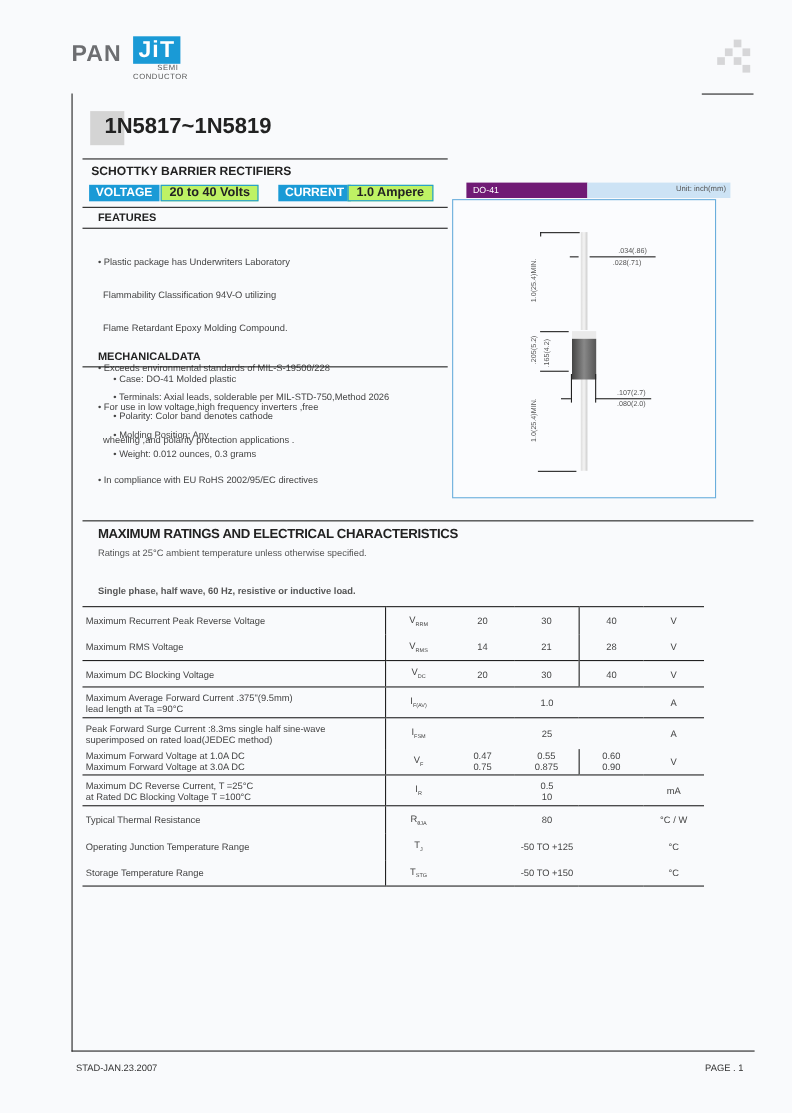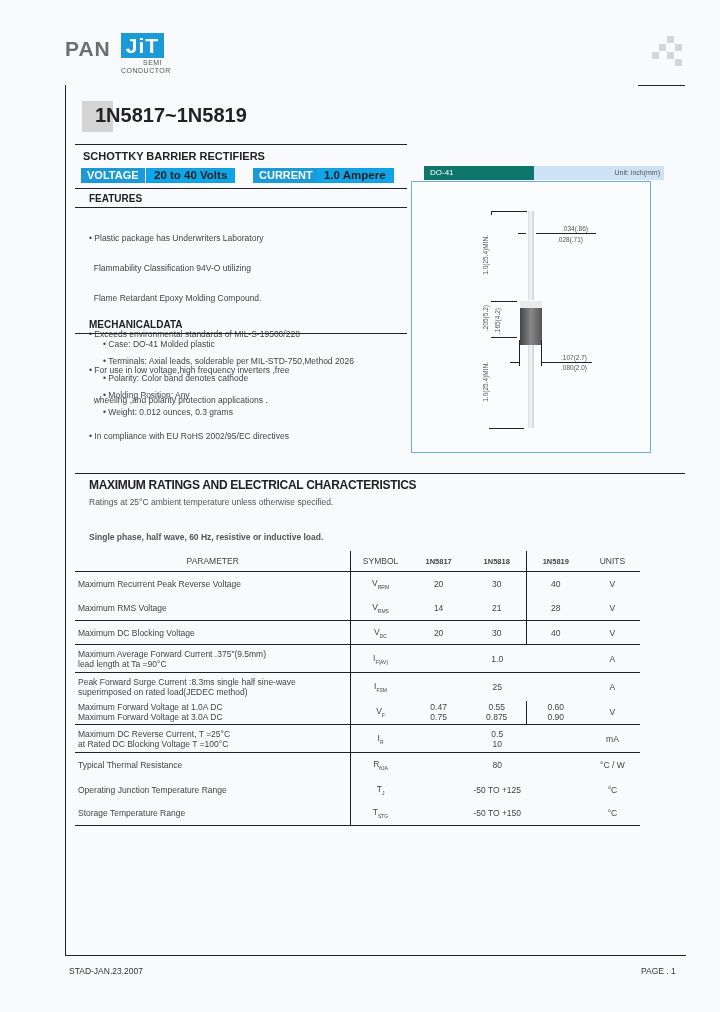--- a/index.html
+++ b/index.html
@@ -10,25 +10,25 @@
   .logo-semi{left:130px;top:59px;font-size:7px;color:#555;letter-spacing:.5px;}
   .logo-cond{left:108px;top:67px;font-size:7px;color:#555;letter-spacing:.5px;}
   .pix{width:7px;height:7px;background:#d6d6d8;}
   .frame{left:52px;top:85px;width:620px;height:870px;border-left:1px solid #222;border-bottom:1px solid #222;}
   .topline{left:625px;top:85px;width:47px;height:1px;background:#222;}
   .title-bg{left:69px;top:101px;width:31px;height:31px;background:#d4d4d4;}
   .title{left:82px;top:104px;font-size:20px;font-weight:bold;color:#222;}
   .rule{height:1px;background:#222;}
   .h-section{font-size:11px;font-weight:bold;color:#222;}
   .tag-blue{background:#1a9ad6;color:#fff;font-size:11px;font-weight:bold;height:15px;line-height:15px;padding:0 6px;}
-  .tag-box{border:1.5px solid #1a9ad6;background:#0ea5e9;font-size:11.5px;font-weight:bold;height:13px;line-height:13px;padding:0 7px;color:#222;}
+  .tag-box{border:1.5px solid #1a9ad6;background:#bef264;font-size:11.5px;font-weight:bold;height:13px;line-height:13px;padding:0 7px;color:#222;}
   .list{font-size:8.5px;color:#444;line-height:10px;}
   .list div{margin-bottom:6px;}
   .pkg-head{left:398px;top:166px;width:240px;height:14px;}
-  .pkg-left{width:110px;height:14px;background:#0f766e;color:#fff;font-size:8px;line-height:14px;padding-left:6px;box-sizing:border-box;}
+  .pkg-left{width:110px;height:14px;background:#701a75;color:#fff;font-size:8px;line-height:14px;padding-left:6px;box-sizing:border-box;}
   .pkg-right{left:110px;top:0;width:130px;height:14px;background:#cde3f5;font-size:7px;color:#555;text-align:right;line-height:14px;padding-right:4px;box-sizing:border-box;}
   .pkg-box{left:398px;top:181px;width:240px;height:272px;border:1px solid #6aaedc;box-sizing:border-box;background:#fbfcfe;}
   .lead{width:6px;background:linear-gradient(90deg,#ddd,#f4f4f4,#ccc);}
   .body-d{width:22px;height:37px;background:linear-gradient(90deg,#444,#888,#555);}
   .band{width:22px;height:7px;background:#eaeaea;}
   .dim{font-size:6.5px;color:#555;}
   .vtext{writing-mode:vertical-rl;transform:rotate(180deg);font-size:6.5px;color:#555;}
   .tick{background:#222;}
   .note{font-size:8.5px;color:#555;}
   table.spec{position:absolute;left:75px;top:551px;width:565px;border-collapse:collapse;font-size:8.5px;color:#444;}
@@ -128,28 +128,20 @@
 <div class="abs vtext" style="left:469px;top:362px;">1.0(25.4)MIN.</div>
 <div class="abs tick" style="left:476px;top:428px;width:35px;height:1px;"></div>
 
 <div class="abs rule" style="left:62px;top:473px;width:610px;"></div>
 <div class="abs h-section" style="left:76px;top:478px;font-size:12px;letter-spacing:-.3px;">MAXIMUM RATINGS AND ELECTRICAL CHARACTERISTICS</div>
 <div class="abs note" style="left:76px;top:497px;">Ratings at 25°C ambient temperature unless otherwise specified.</div>
 <div class="abs note" style="left:76px;top:532px;font-weight:bold;">Single phase, half wave, 60 Hz, resistive or inductive load.</div>
 
 <table class="spec">
   <tbody>
-      <tr>
-    <th>PARAMETER</th>
-    <th style="border-left:1px solid #222">SYMBOL</th>
-    <th style="font-weight:bold;font-size:7.5px">1N5817</th>
-    <th style="font-weight:bold;font-size:7.5px">1N5818</th>
-    <th style="font-weight:bold;font-size:7.5px;border-left:1px solid #222">1N5819</th>
-    <th>UNITS</th>
-  </tr>
   <tr class="bt" style="height:25px">
     <td class="p">Maximum Recurrent Peak Reverse Voltage</td>
     <td class="s"><span>V</span><span class="sub">RRM</span></td>
     <td class="c">20</td>
     <td class="c">30</td>
     <td class="c c3">40</td>
     <td class="u">V</td>
   </tr>
   <tr style="height:24px">
     <td class="p">Maximum RMS Voltage</td>

